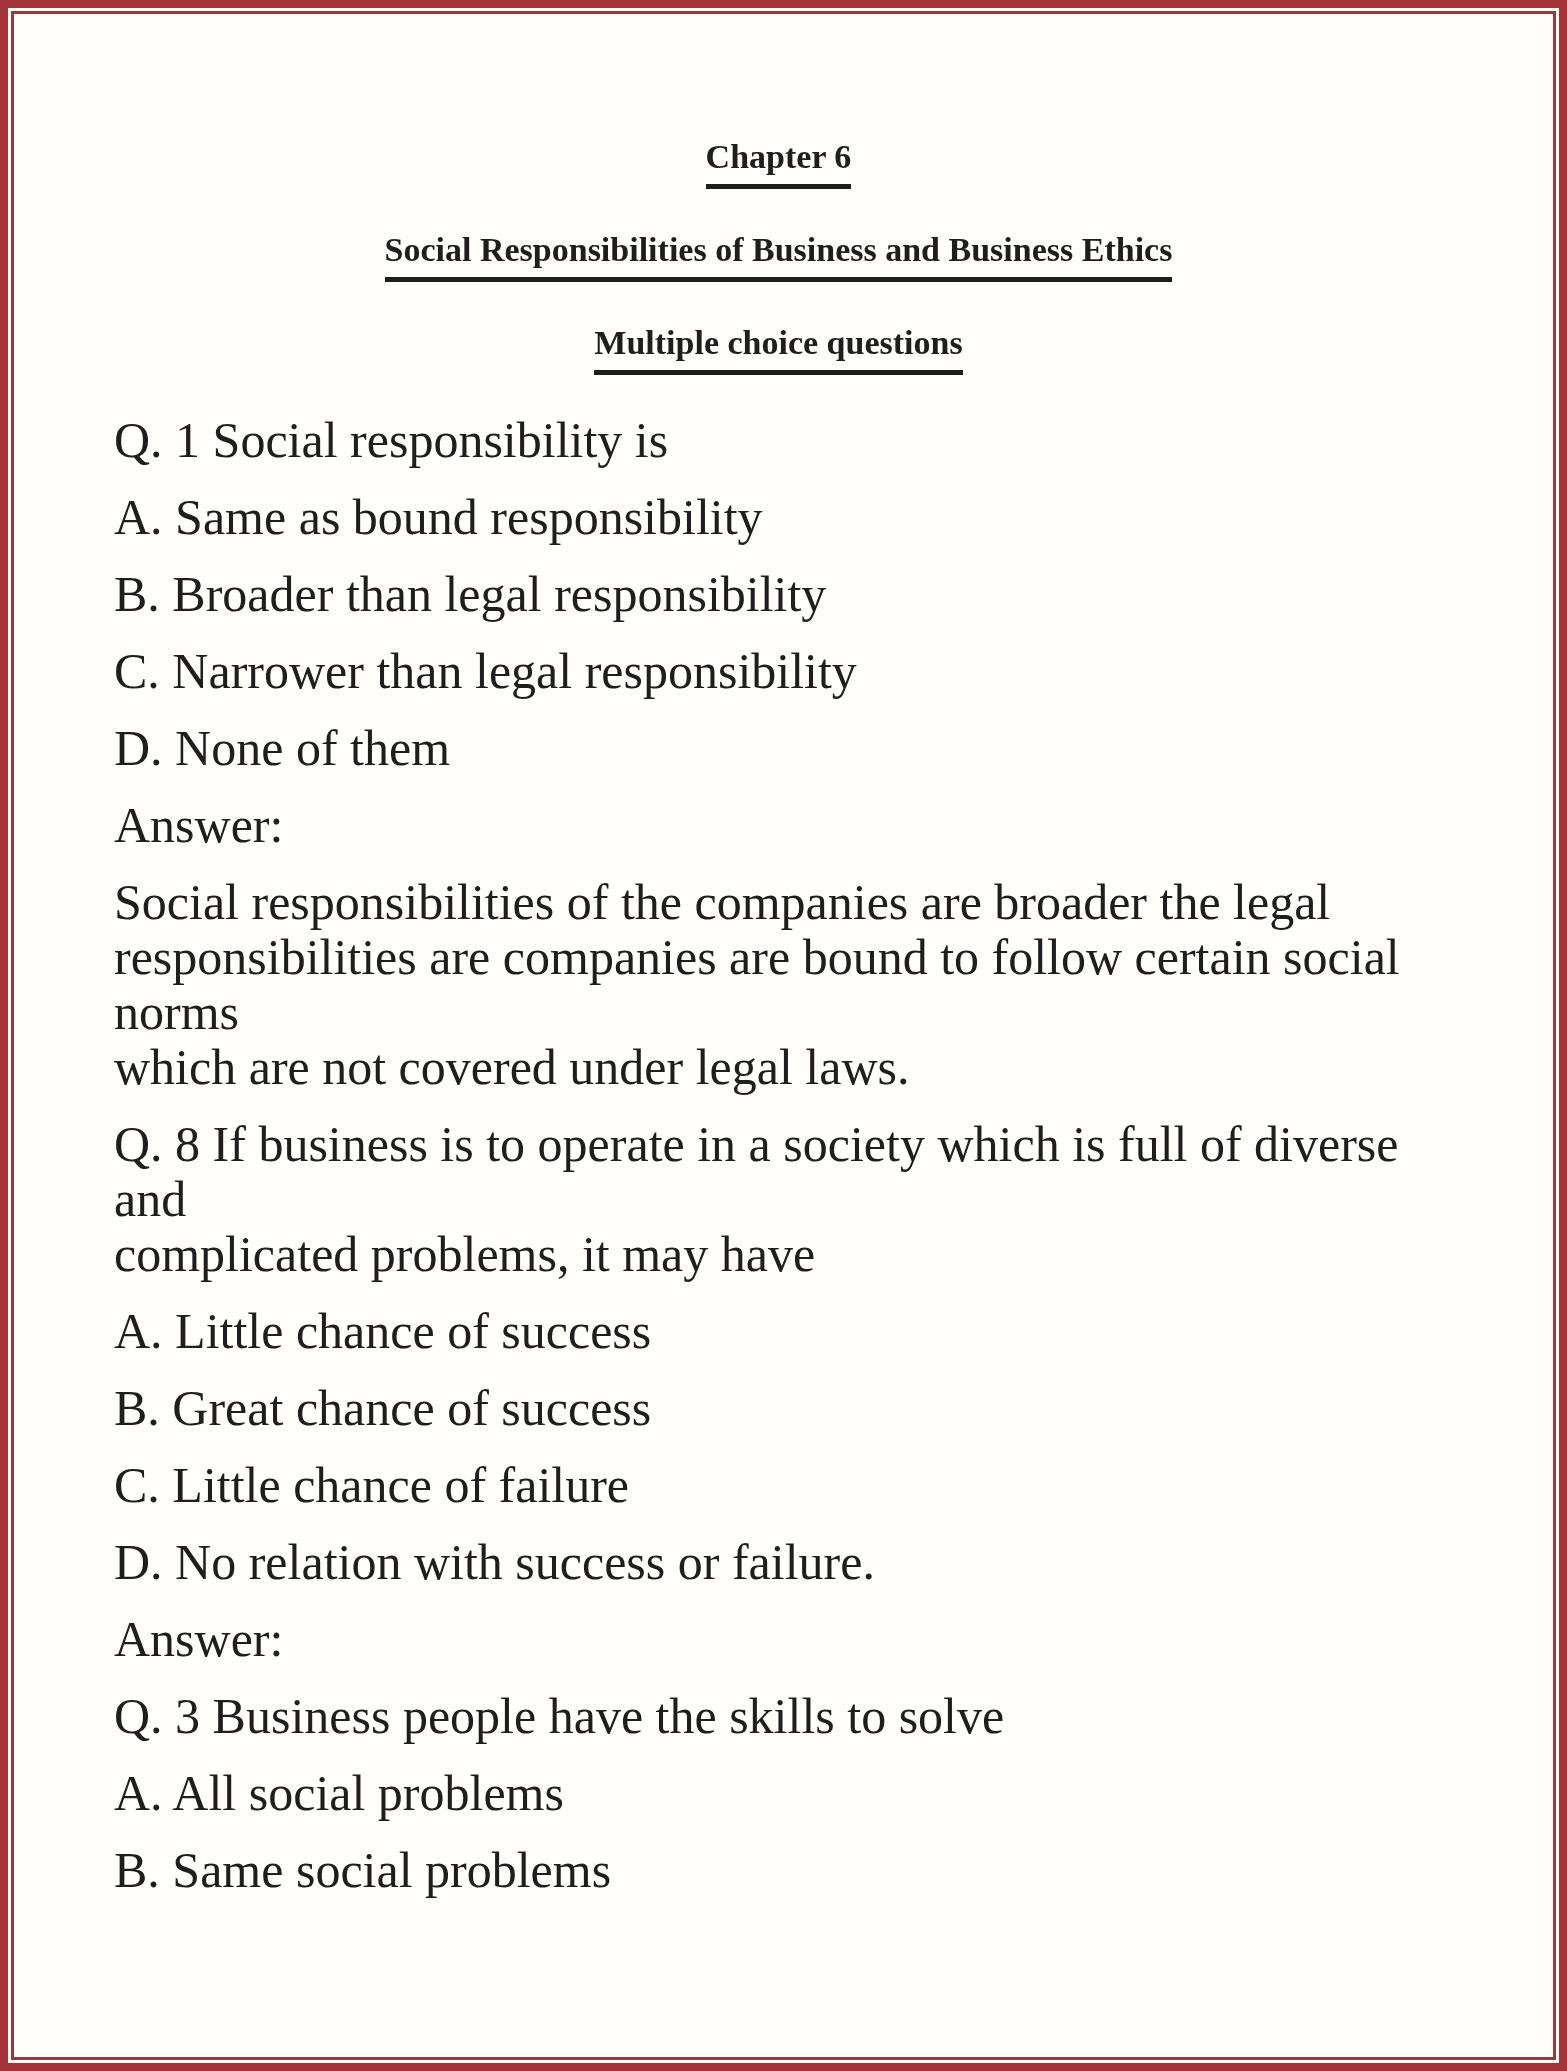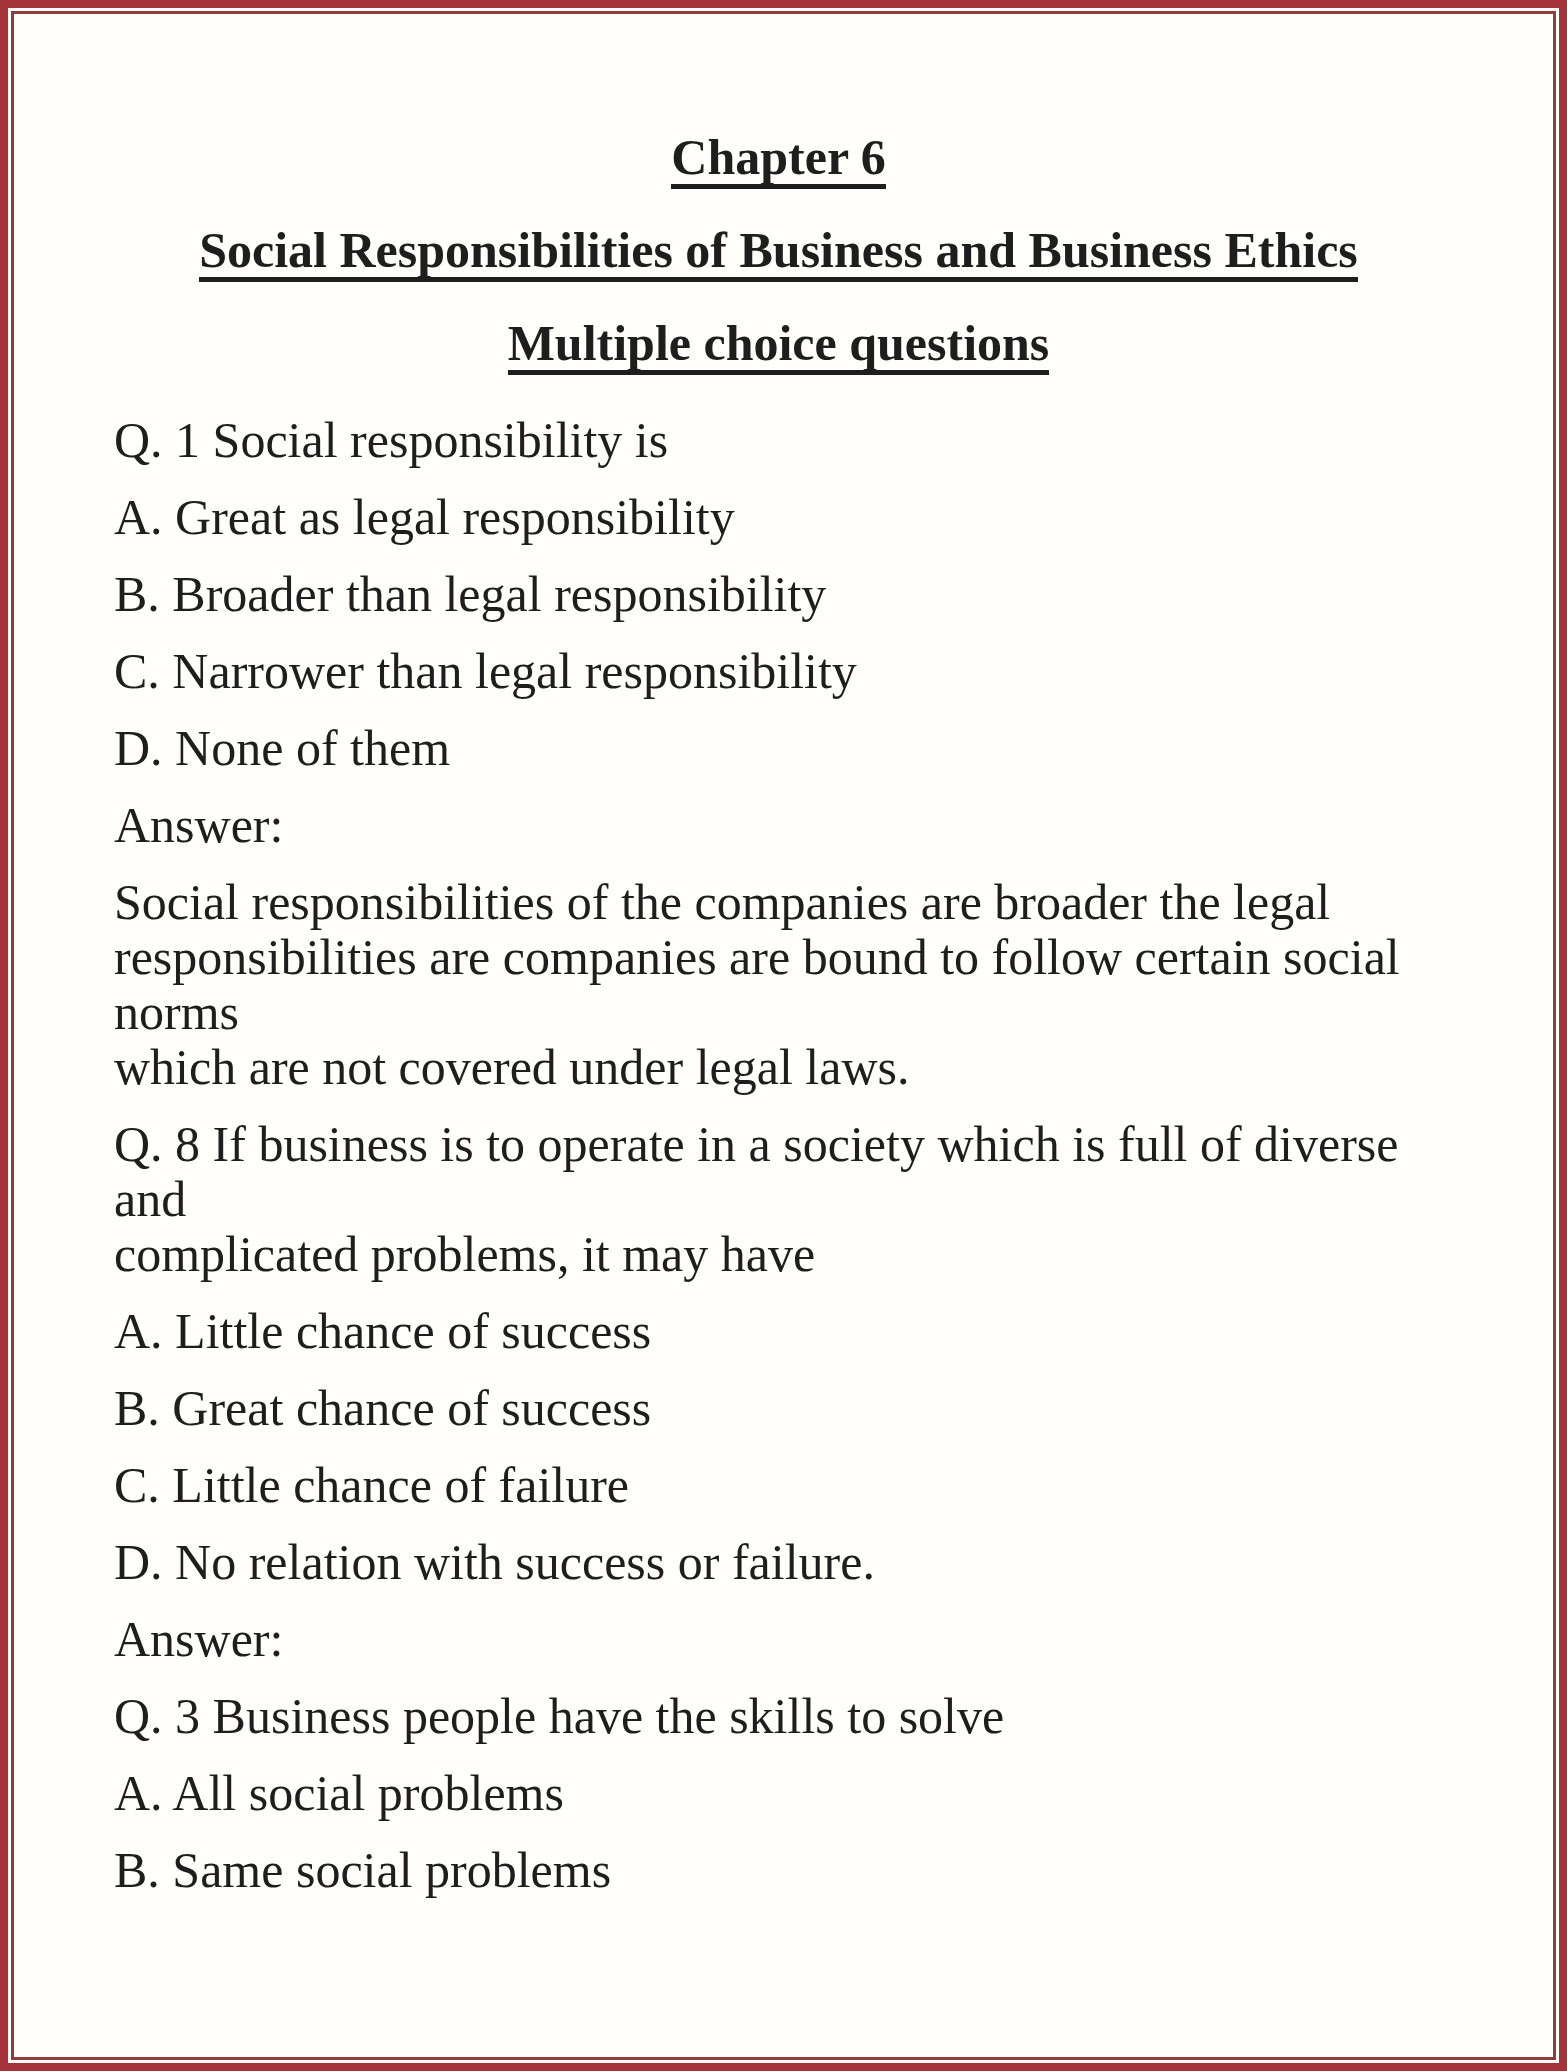--- a/index.html
+++ b/index.html
@@ -19,21 +19,21 @@
     border: 3px solid var(--inner-border, #8F3D3D);
     padding: 118px 110px 0 100px;
     overflow: hidden;
   }
 
   .doc-header h1,
   .doc-header h2,
   .doc-header h3 {
     font-family: "Liberation Serif", "DejaVu Serif", serif;
     font-weight: 700;
-    font-size: 50px;
+    font-size: 34px;
     line-height: 50px;
     text-align: center;
     margin: 0 0 36px 0;
     color: var(--text-color, #1E1E1E);
   }
   .doc-header h3 { margin-bottom: 38px; }
 
   .underlined {
     display: inline-block;
     border-bottom: 5px solid currentColor;
@@ -57,21 +57,21 @@
   <div class="page-inner">
 
     <header class="doc-header">
       <h1><span class="underlined">Chapter 6</span></h1>
       <h2><span class="underlined">Social Responsibilities of Business and Business Ethics</span></h2>
       <h3><span class="underlined">Multiple choice questions</span></h3>
     </header>
 
     <main class="doc-body">
       <p class="line">Q. 1 Social responsibility is</p>
-      <p class="line">A. Great as legal responsibility</p>
+      <p class="line">A. Same as bound responsibility</p>
       <p class="line">B. Broader than legal responsibility</p>
       <p class="line">C. Narrower than legal responsibility</p>
       <p class="line">D. None of them</p>
       <p class="line">Answer:</p>
       <p class="line">Social responsibilities of the companies are broader the legal
 responsibilities are companies are bound to follow certain social norms
 which are not covered under legal laws.</p>
       <p class="line">Q. 8 If business is to operate in a society which is full of diverse and
 complicated problems, it may have</p>
       <p class="line">A. Little chance of success</p>

